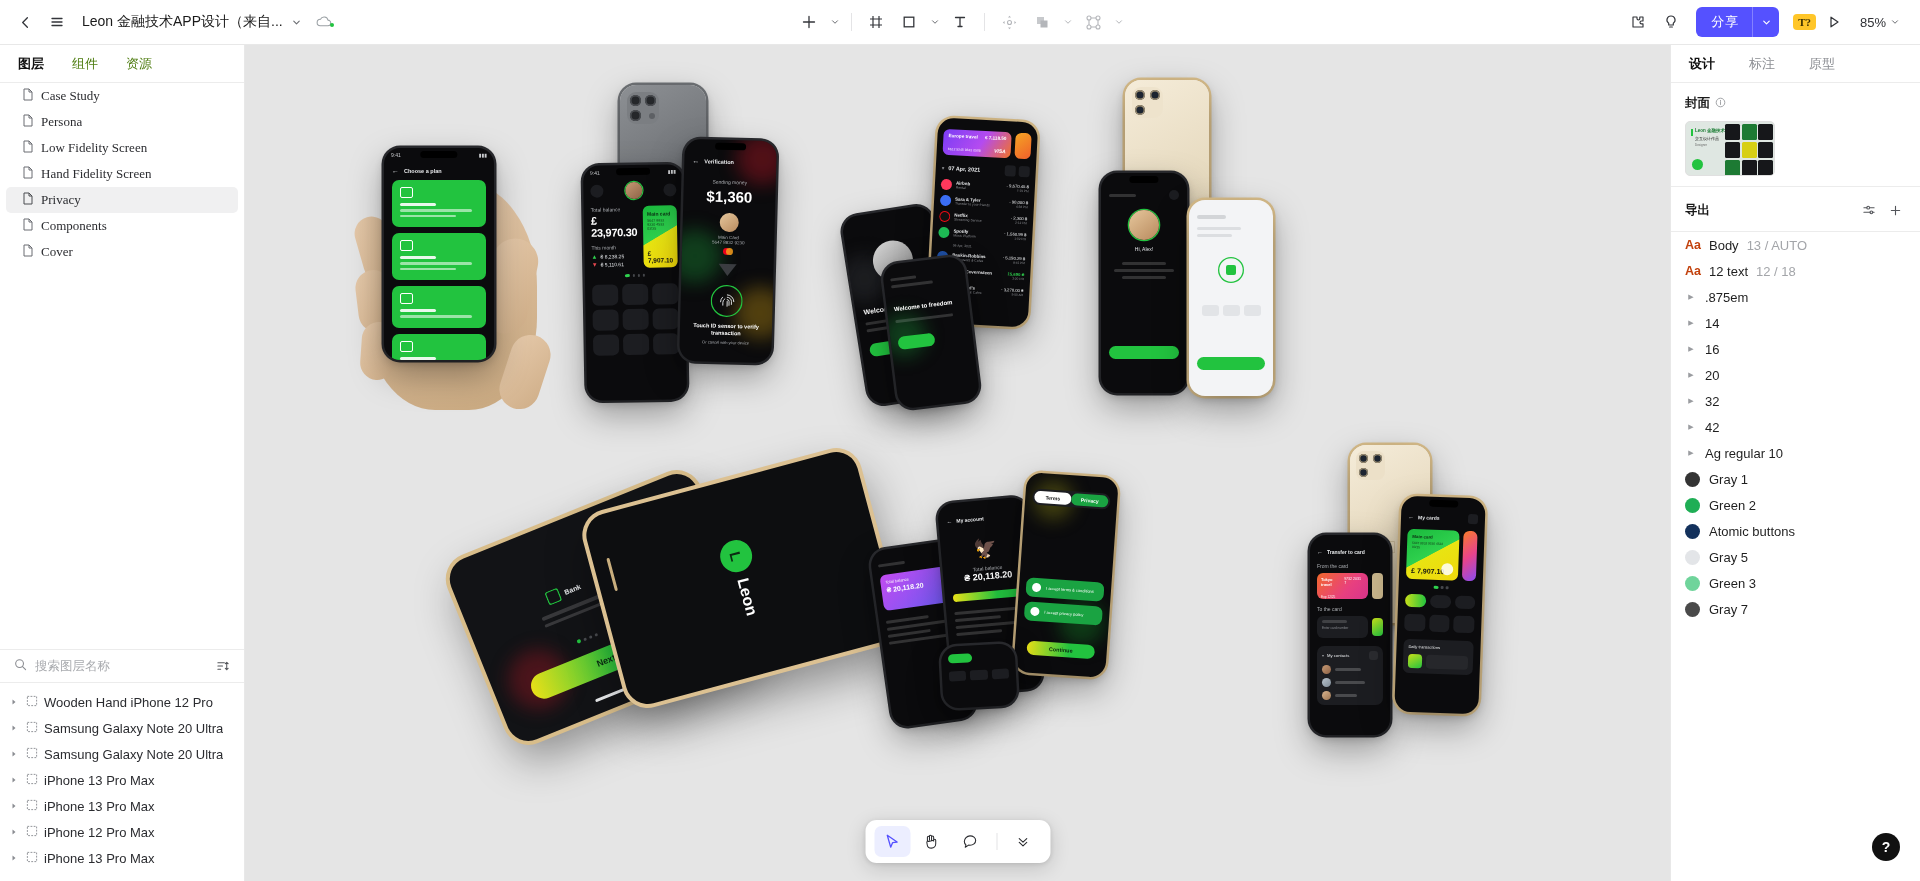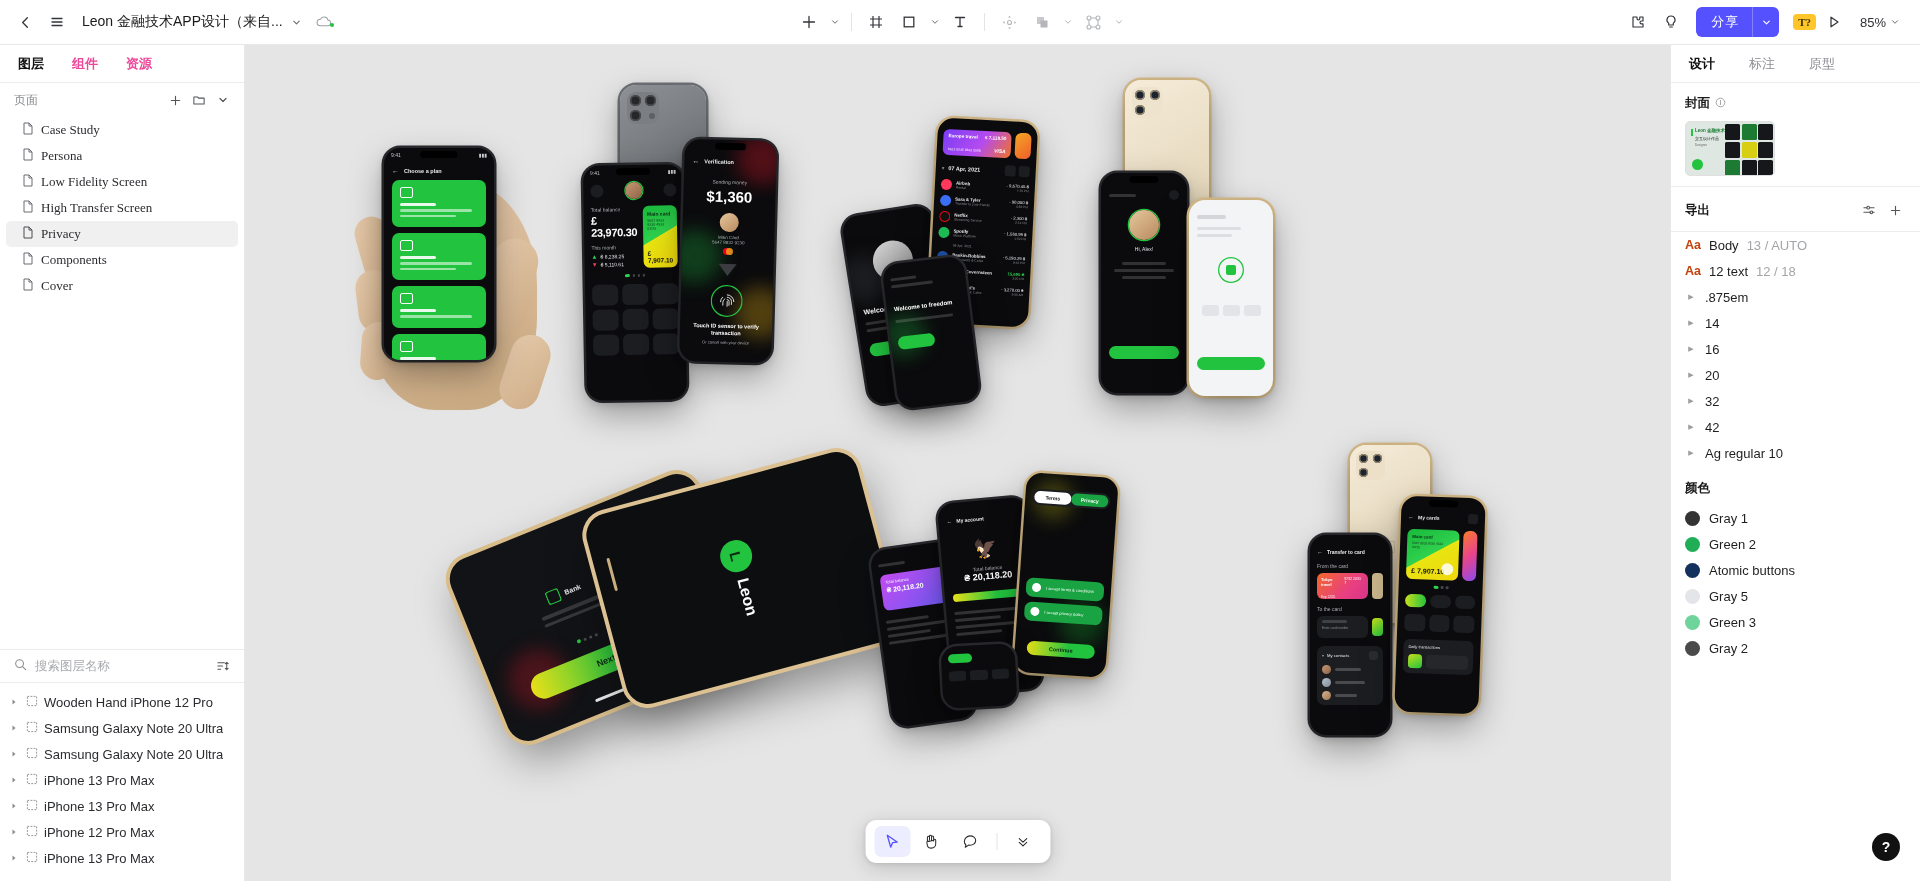--- a/index.html
+++ b/index.html
@@ -63,21 +63,21 @@
   
   .body-row { flex: 1; display: flex; min-height: 0; }
 
   
   .left-panel {
     width: 245px; min-width: 245px;
     background: #ffffff; border-right: 1px solid #e8e8e8;
     display: flex; flex-direction: column;
   }
   .lp-tabs { display: flex; height: 38px; align-items: center; padding: 0 18px; gap: 28px; border-bottom: 1px solid #ececec; }
-  .lp-tab { font-size: 13px; color: #ec4899; cursor: pointer; font-weight: bold; }
+  .lp-tab { font-size: 13px; color: #4d7c0f; cursor: pointer; }
   .lp-tab.active { color: #111; font-weight: 700; }
 
   .pages-head { display: flex; align-items: center; height: 34px; padding: 0 10px 0 14px; }
   .pages-head .lbl { font-size: 12px; color: #8a8c91; }
   .pages-head .acts { margin-left: auto; display: flex; align-items: center; gap: 2px; }
   .mini-btn { width: 22px; height: 22px; display: flex; align-items: center; justify-content: center; color: #53555a; border-radius: 4px; cursor: pointer; }
 
   .page-list { padding: 0 6px; }
   .page-item {
     height: 26px; display: flex; align-items: center; gap: 7px;
@@ -355,40 +355,20 @@
 
   <div class="body-row">
 
     <div class="left-panel">
       <div class="lp-tabs">
         <div class="lp-tab active">图层</div>
         <div class="lp-tab">组件</div>
         <div class="lp-tab">资源</div>
       </div>
 
-      <div class="pages-head">
-        <span class="lbl">页面</span>
-        <span class="acts">
-          <span class="mini-btn">
-            <svg width="13" height="13" viewBox="0 0 14 14">
-                <path d="M7 2.5v9M2.5 7h9" stroke="#53555a" stroke-width="1.2" stroke-linecap="round"></path>
-              </svg>
-          </span>
-          <span class="mini-btn">
-            <svg width="14" height="14" viewBox="0 0 15 15" fill="none">
-                <path d="M2 4.2h4l1 1.3h6v6.3H2z" stroke="#53555a" stroke-width="1.1" stroke-linejoin="round"></path>
-              </svg>
-          </span>
-          <span class="mini-btn">
-            <svg width="12" height="12" viewBox="0 0 12 12">
-                <path d="M3 4.5 L6 7.5 L9 4.5" stroke="#53555a" stroke-width="1.2" fill="none" stroke-linecap="round" stroke-linejoin="round"></path>
-              </svg>
-          </span>
-        </span>
-      </div>
 
       <div class="page-list">
         <div class="page-item">
           <span><svg width="12" height="13" viewBox="0 0 12 13" fill="none">
                 <path d="M2 1h5l3 3v8H2z" stroke="#6b6d72" stroke-width="1"></path>
                 <path d="M7 1v3h3" stroke="#6b6d72" stroke-width="1"></path>
               </svg></span>
           <span class="nm">Case Study</span>
         </div>
         <div class="page-item">
@@ -403,21 +383,21 @@
                 <path d="M2 1h5l3 3v8H2z" stroke="#6b6d72" stroke-width="1"></path>
                 <path d="M7 1v3h3" stroke="#6b6d72" stroke-width="1"></path>
               </svg></span>
           <span class="nm">Low Fidelity Screen</span>
         </div>
         <div class="page-item">
           <span><svg width="12" height="13" viewBox="0 0 12 13" fill="none">
                 <path d="M2 1h5l3 3v8H2z" stroke="#6b6d72" stroke-width="1"></path>
                 <path d="M7 1v3h3" stroke="#6b6d72" stroke-width="1"></path>
               </svg></span>
-          <span class="nm">High Transfer Screen</span>
+          <span class="nm">Hand Fidelity Screen</span>
         </div>
         <div class="page-item selected">
           <span><svg width="12" height="13" viewBox="0 0 12 13" fill="none">
                 <path d="M2 1h5l3 3v8H2z" stroke="#4a4c50" stroke-width="1"></path>
                 <path d="M7 1v3h3" stroke="#4a4c50" stroke-width="1"></path>
               </svg></span>
           <span class="nm">Privacy</span>
         </div>
         <div class="page-item">
           <span><svg width="12" height="13" viewBox="0 0 12 13" fill="none">
@@ -1162,21 +1142,20 @@
         </div>
         <div class="style-row">
           <span class="tri">▶</span>
           <span>42</span>
         </div>
         <div class="style-row">
           <span class="tri">▶</span>
           <span>Ag regular 10</span>
         </div>
 
-        <div class="grp-title">颜色</div>
         <div class="color-row">
           <span class="cdot" id="cdot0" style="background: rgb(52, 52, 52);"></span>
           <span>Gray 1</span>
         </div>
         <div class="color-row">
           <span class="cdot" id="cdot1" style="background: rgb(31, 174, 85);"></span>
           <span>Green 2</span>
         </div>
         <div class="color-row">
           <span class="cdot" id="cdot2" style="background: rgb(19, 49, 92);"></span>
@@ -1185,20 +1164,20 @@
         <div class="color-row">
           <span class="cdot" id="cdot3" style="background: rgb(227, 229, 232);"></span>
           <span>Gray 5</span>
         </div>
         <div class="color-row">
           <span class="cdot" id="cdot4" style="background: rgb(111, 212, 155);"></span>
           <span>Green 3</span>
         </div>
         <div class="color-row">
           <span class="cdot" id="cdot5" style="background: rgb(74, 74, 74);"></span>
-          <span>Gray 2</span>
+          <span>Gray 7</span>
         </div>
       </div>
 
       <div class="help-fab">?</div>
     </div>
   </div>
 </div>
 
 </body></html>

